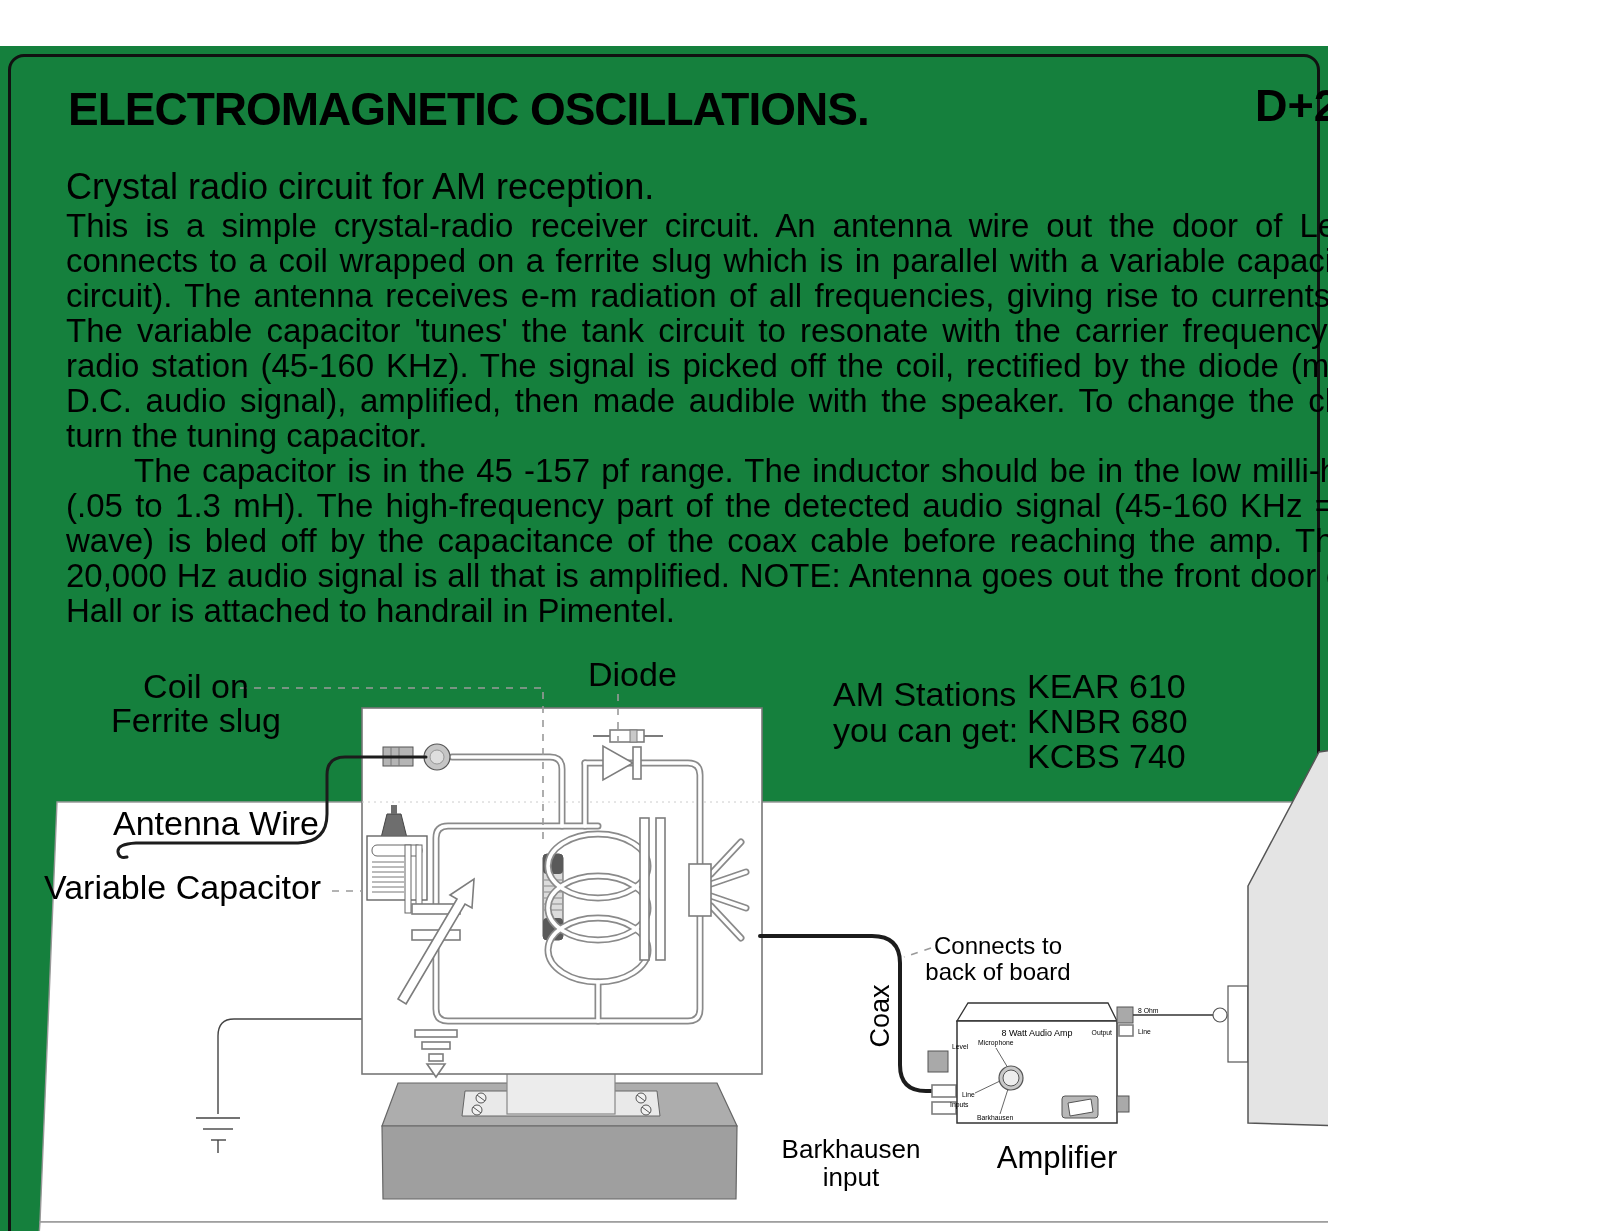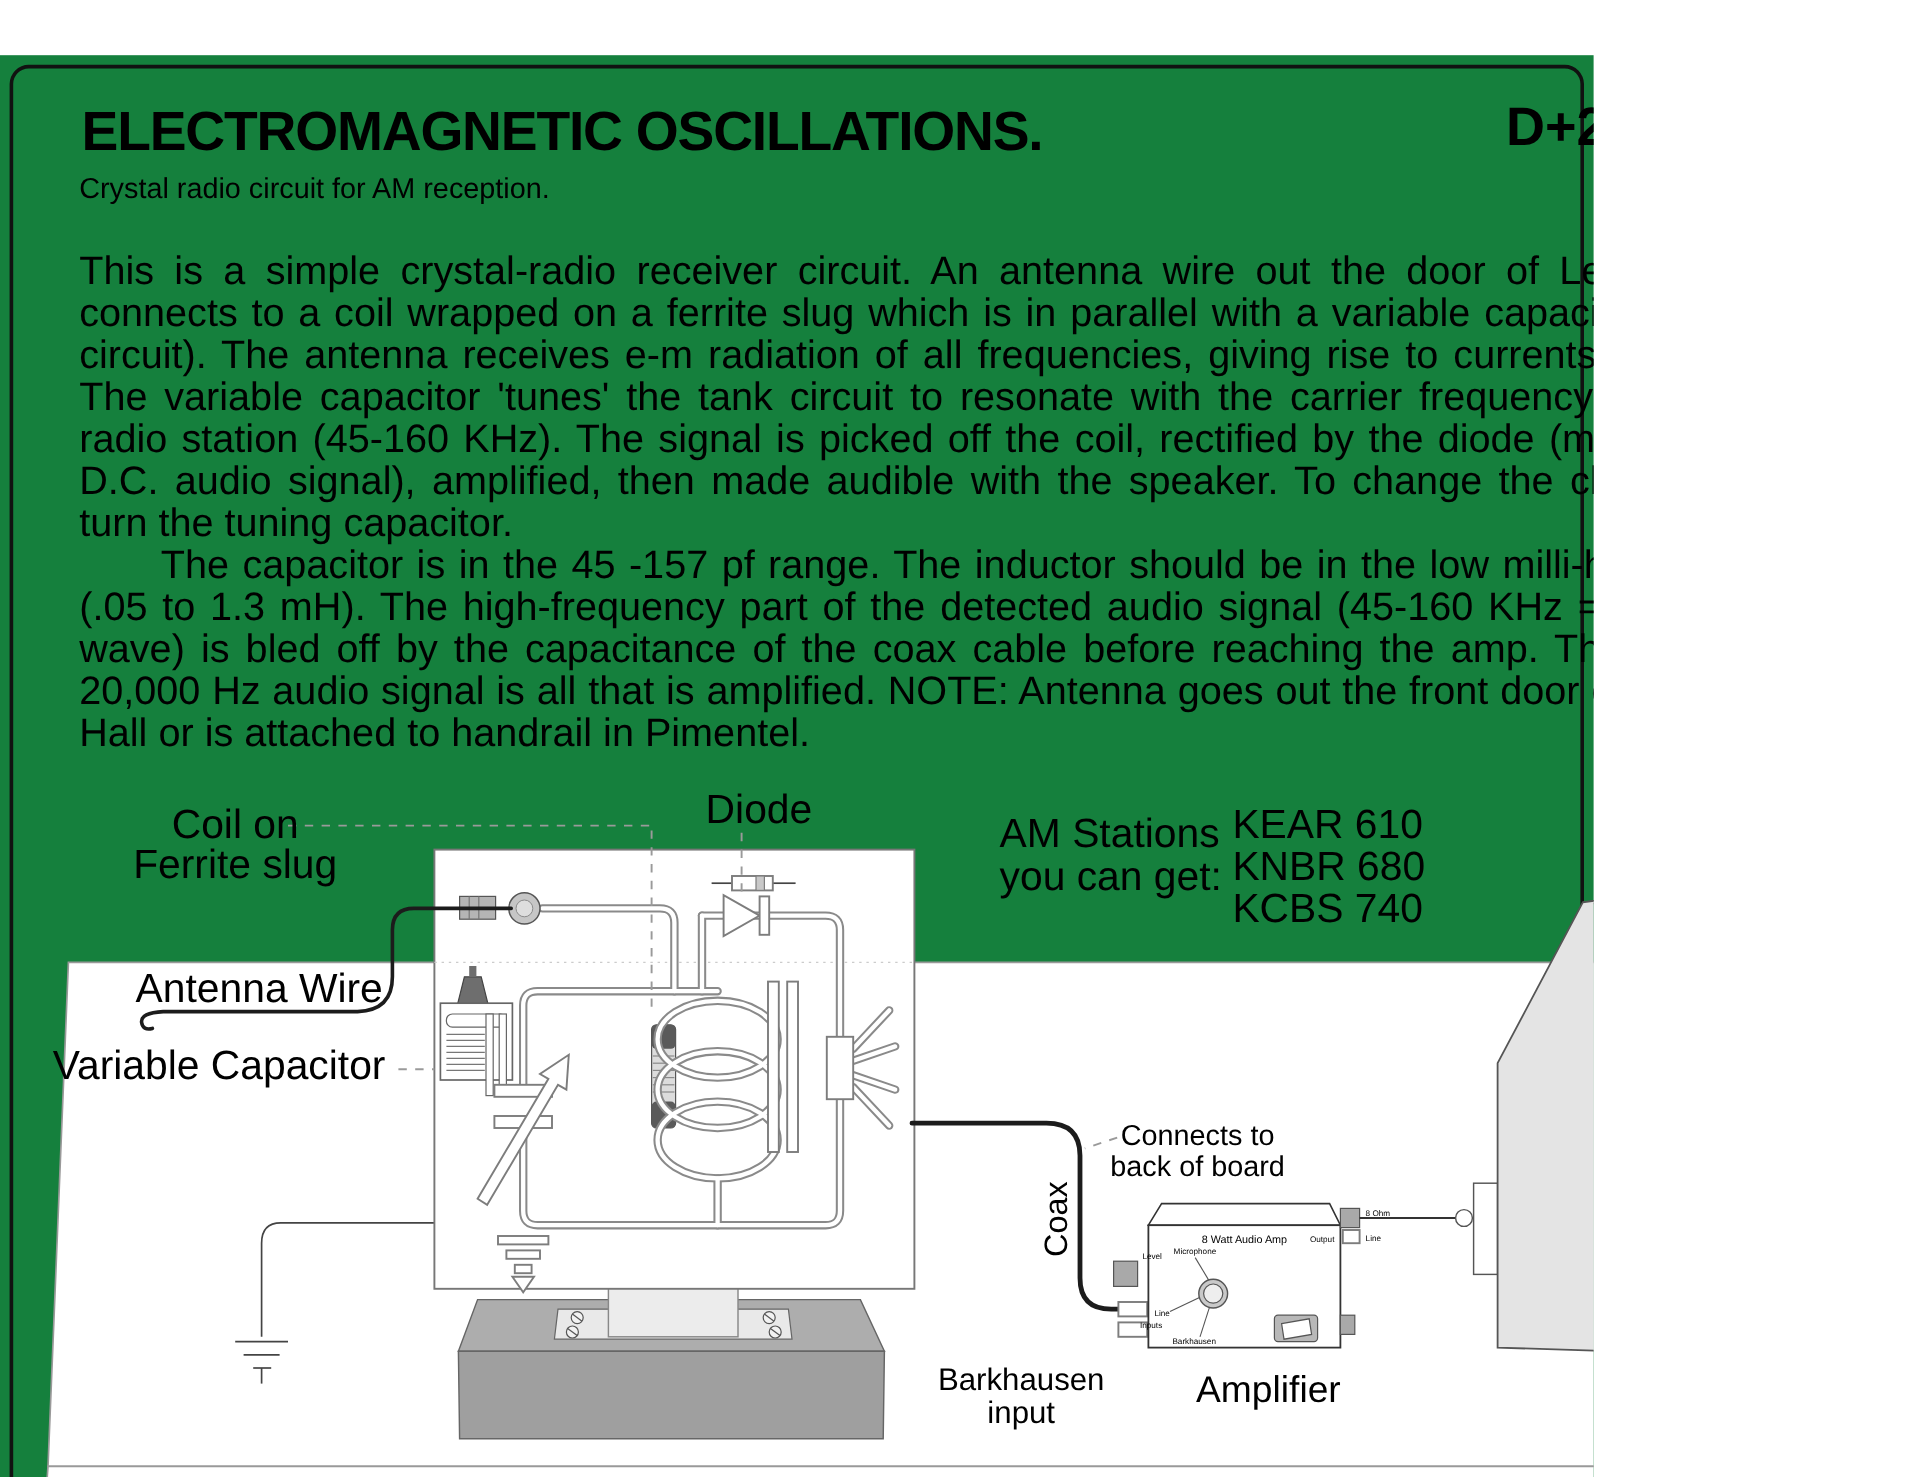--- a/index.html
+++ b/index.html
@@ -2,21 +2,21 @@
 <html><head>
 <meta charset="utf-8">
 <style>
   html,body{margin:0;padding:0;background:#fff;}
   #page{position:relative;width:1328px;height:1231px;background:#15803d;overflow:hidden;
         font-family:"Liberation Sans", sans-serif;color:#000;margin-top:46px;}
   #border{position:absolute;left:8px;top:8px;right:8px;bottom:6px;border:3px solid #111;
           border-bottom-width:5px;border-radius:16px;pointer-events:none;}
   .hdr-title{position:absolute;left:68px;top:36px;font-size:46px;font-weight:bold;letter-spacing:-1px;}
   .hdr-code{position:absolute;left:1255px;top:34px;font-size:45px;font-weight:bold;}
-  .hdr-sub{position:absolute;left:66px;top:98px;font-size:24px;}
+  .hdr-sub{position:absolute;left:66px;top:120px;font-size:36px;}
   .bodytext{position:absolute;left:66px;top:162px;width:1432px;font-size:33px;line-height:35px;
             text-align:justify;}
   .bodytext p{margin:0;}
   .bodytext p.indent{text-indent:68px;}
   svg{position:absolute;left:0;top:0;}
   text{font-family:"Liberation Sans", sans-serif;fill:#000;}
   .lbl34{font-size:34px;}
   .lbl27{font-size:27px;}
   .lbl24{font-size:24px;}
   .lbl26{font-size:26px;}

